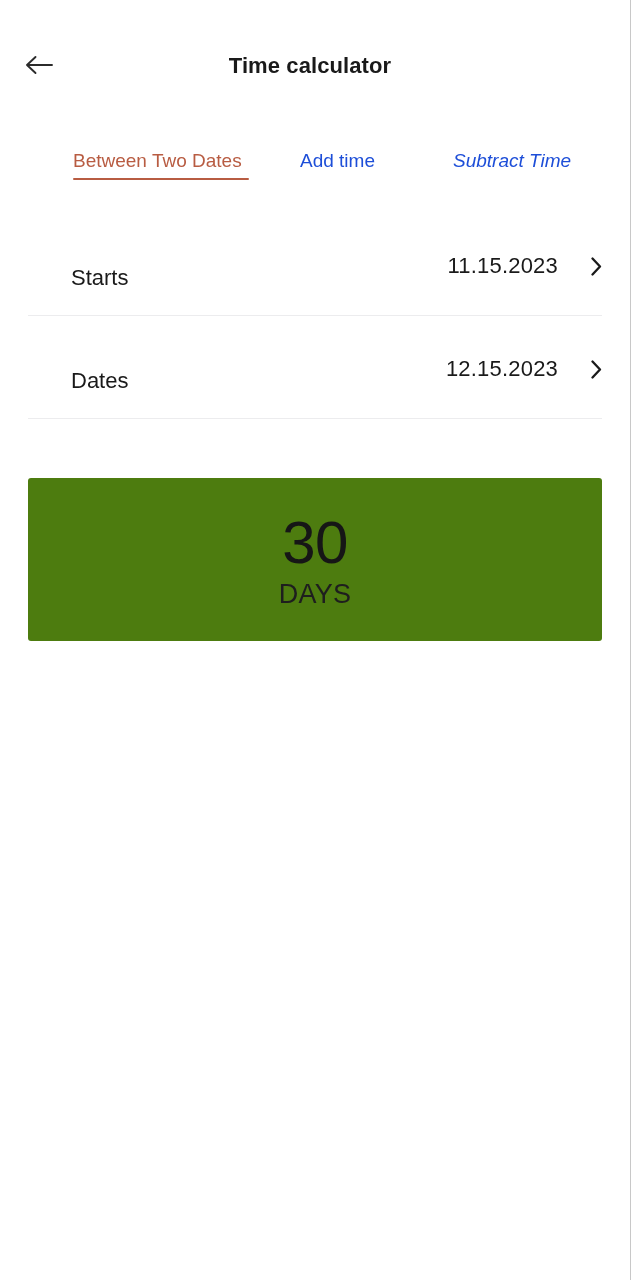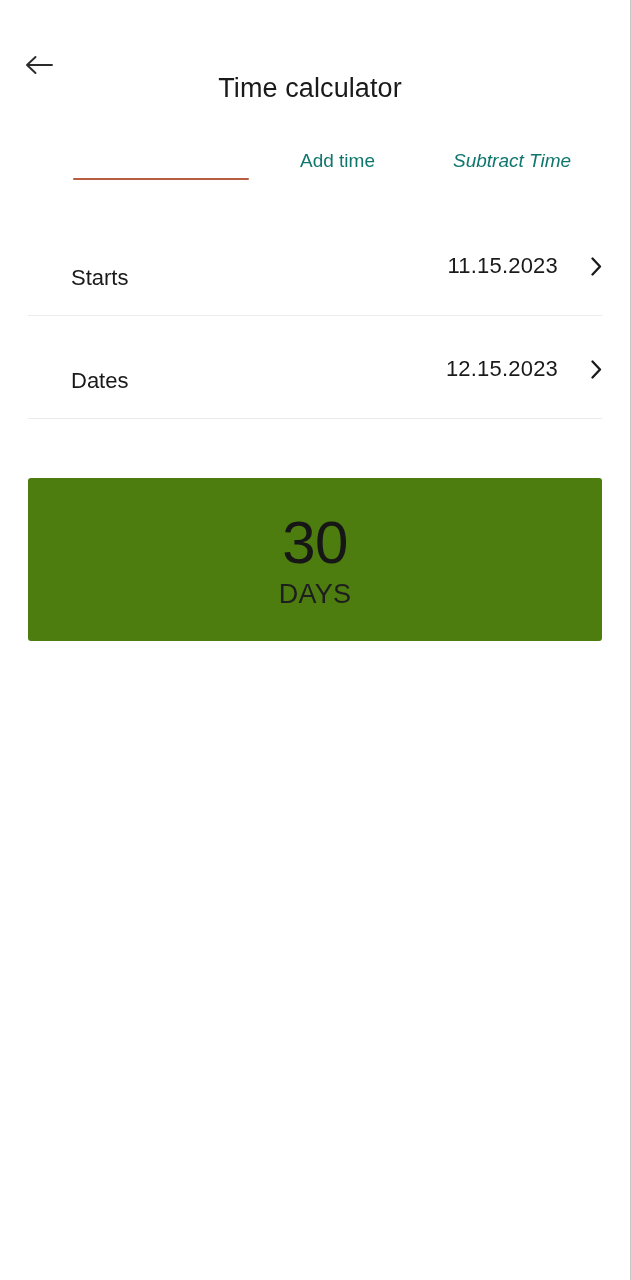--- a/index.html
+++ b/index.html
@@ -48,42 +48,41 @@
     padding: 0;
   }
   .back-button svg { display: block; }
 
   .page-title {
     position: absolute;
     left: 0;
     top: 50px;
     width: 620px;
     text-align: center;
-    font-size: 27px;
-    font-weight: 400;
+    font-size: 22px;
+    font-weight: 700;
     color: #1a1a1a;
     letter-spacing: 0.1px;
     line-height: 32px;
-    margin-top: 22px;
   }
 
   
   .tabs {
     position: absolute;
     top: 148px;
     left: 0;
     width: 620px;
     height: 50px;
   }
   .tab {
     position: absolute;
     top: 0;
     font-size: 19px;
     font-weight: 400;
-    color: #0f766e;
+    color: #1d4ed8;
     line-height: 26px;
     cursor: pointer;
     white-space: nowrap;
     background: none;
     border: none;
     padding: 0;
     font-family: "Liberation Sans", sans-serif;
   }
   .tab.active { color: #b85c42; }
   .tab-underline {
@@ -195,20 +194,21 @@
       <span>
         <svg width="30" height="24" viewBox="0 0 30 24" fill="none" xmlns="http://www.w3.org/2000/svg">
           <path d="M28 12H3M3 12L11.5 4M3 12L11.5 20" stroke="#2b2b2b" stroke-width="1.9" stroke-linecap="round" stroke-linejoin="round"></path>
         </svg>
       </span>
     </button>
     <div class="page-title">Time calculator</div>
   </div>
 
   <div class="tabs">
+    <button class="tab active" id="tab-0">Between Two Dates</button>
     <div class="tab-underline" id="tab-underline-0"></div>
     <button class="tab" id="tab-1">Add time</button>
     <button class="tab" id="tab-2">Subtract Time</button>
   </div>
 
   <div class="row" id="row-starts">
     <div class="row-label">Starts</div>
     <div class="row-right">
       <span class="row-value">11.15.2023</span>
       <span class="chevron">

